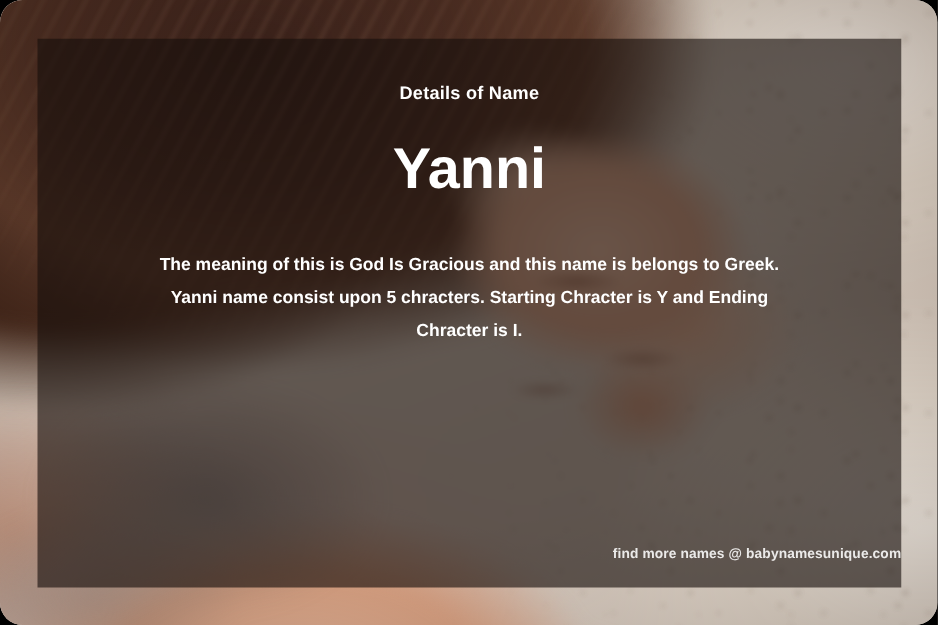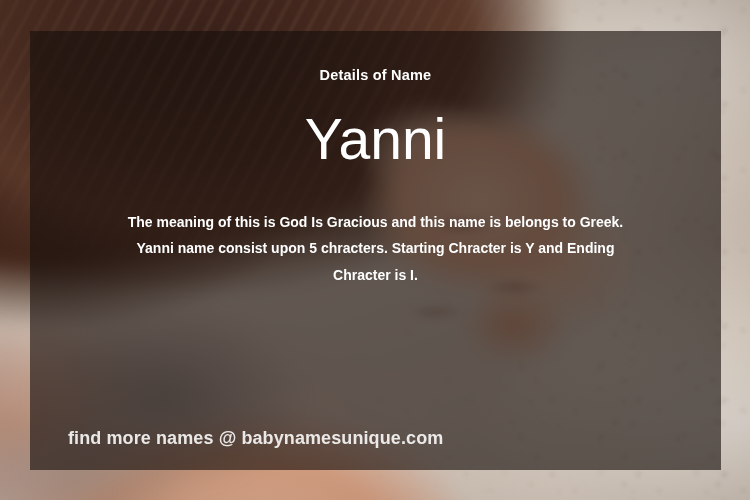--- a/index.html
+++ b/index.html
@@ -6,20 +6,21 @@
     margin: 0;
     padding: 0;
     background: #000;
   }
   #card {
     position: relative;
     width: 750px;
     height: 500px;
     overflow: hidden;
     font-family: "Liberation Sans", sans-serif;
+    border-radius: 18px;
   }
 
   
   .photo {
     position: absolute;
     inset: 0;
     overflow: hidden;
     background: #cfc6bf;
   }
   .photo .layer {
@@ -129,22 +130,22 @@
     font-size: 14.5px;
     font-weight: bold;
     color: #ffffff;
     letter-spacing: .2px;
     text-align: center;
     line-height: 1;
   }
 
   .name-title {
     margin-top: 28px;
-    font-size: 57px;
-    font-weight: 400;
+    font-size: 46px;
+    font-weight: 700;
     color: #ffffff;
     line-height: 1;
     text-align: center;
     letter-spacing: 0px;
   }
 
   .description {
     margin-top: 41px;
     width: 512px;
     font-size: 14px;
@@ -152,22 +153,22 @@
     line-height: 26.5px;
     color: #ffffff;
     text-align: center;
   }
 
   .footer {
     position: absolute;
     left: 0;
     right: 0;
     bottom: 21px;
-    text-align: left;
-    font-size: 18px;
+    text-align: right;
+    font-size: 11px;
     font-weight: bold;
     color: rgba(255,255,255,0.88);
     letter-spacing: .1px;
     margin-left: 38px;
   }
 </style>
 </head>
 <body>
 
 <div id="card">

